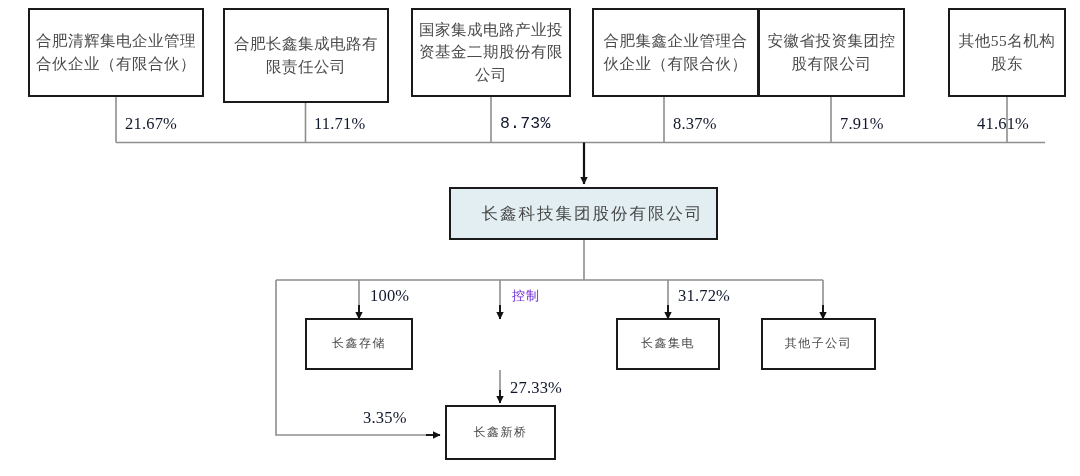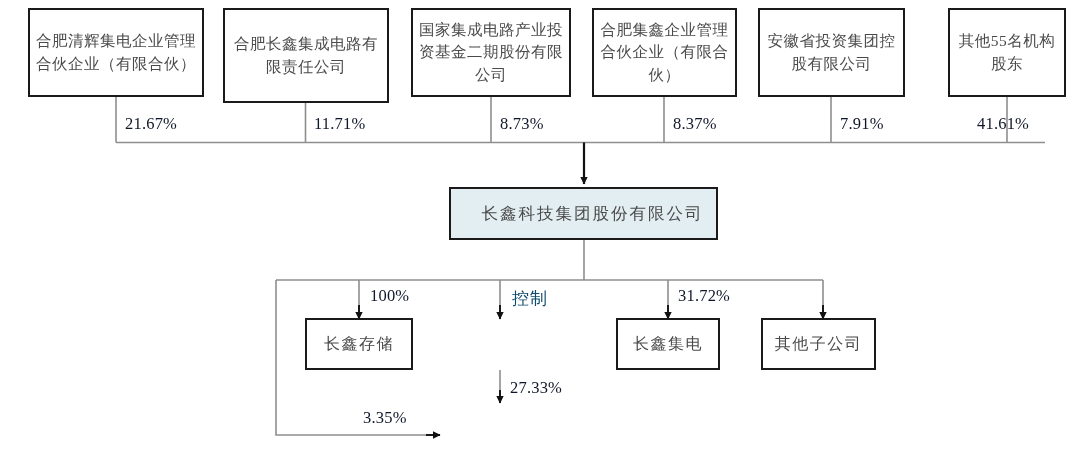--- a/index.html
+++ b/index.html
@@ -46,34 +46,34 @@
     font-size: 15.5px;
     padding: 2px 4px;
   }
   .node.parent {
     font-size: 16.5px;
     background: #e2eef1;
     letter-spacing: 2px;
     padding-left: 18px;
   }
   .node.sub {
-    font-size: 16px;
+    font-size: 12px;
     letter-spacing: 1.5px;
   }
   .edge-label {
     position: absolute;
     font-size: 16.5px;
     color: #0f172a;
     font-family: "Liberation Serif", "DejaVu Serif", serif;
     white-space: nowrap;
     letter-spacing: 0.2px;
   }
   .edge-label.cjk {
-    font-size: 17px;
-    color: #0c4a6e;
+    font-size: 13px;
+    color: #6d28d9;
     letter-spacing: 1px;
   }
 </style>
 </head>
 <body>
 
 <div id="chart">
 
   <svg class="wires" viewBox="0 0 1080 476">
     <defs>
@@ -126,33 +126,33 @@
 
   <div class="node shareholder" style="left:20px; top:8px; width:176px; height:89px;">
     <span>合肥清辉集电企业管理合伙企业（有限合伙）</span>
   </div>
   <div class="node shareholder" style="left:215px; top:8px; width:166px; height:95px;">
     <span>合肥长鑫集成电路有限责任公司</span>
   </div>
   <div class="node shareholder" style="left:403px; top:8px; width:160px; height:89px;">
     <span>国家集成电路产业投资基金二期股份有限公司</span>
   </div>
-  <div class="node shareholder" style="left:584px; top:8px; width:145px; height:89px;">
+  <div class="node shareholder" style="left:584px; top:8px; width:167px; height:89px;">
     <span>合肥集鑫企业管理合伙企业（有限合伙）</span>
   </div>
   <div class="node shareholder" style="left:750px; top:8px; width:147px; height:89px;">
     <span>安徽省投资集团控股有限公司</span>
   </div>
   <div class="node shareholder" style="left:940px; top:8px; width:118px; height:89px;">
     <span>其他55名机构股东</span>
   </div>
 
   <div class="edge-label" style="left:117px; top:114px;">21.67%</div>
   <div class="edge-label" style="left:306px; top:114px;">11.71%</div>
-  <div class="edge-label" style="left:492px; top:114px;">8.73%</div>
+  <div class="edge-label" style="left:492px; top:114px;font-family:Liberation Mono, monospace;">8.73%</div>
   <div class="edge-label" style="left:665px; top:114px;">8.37%</div>
   <div class="edge-label" style="left:832px; top:114px;">7.91%</div>
   <div class="edge-label" style="left:969px; top:114px;">41.61%</div>
 
   <div class="node parent" style="left:441px; top:187px; width:269px; height:53px;">
     <span>长鑫科技集团股份有限公司</span>
   </div>
 
   <div class="edge-label" style="left:362px; top:286px;">100%</div>
   <div class="edge-label cjk" style="left:504px; top:287px;">控制</div>
@@ -164,14 +164,17 @@
   <div class="node sub" style="left:608px; top:318px; width:104px; height:52px;">
     <span>长鑫集电</span>
   </div>
   <div class="node sub" style="left:753px; top:318px; width:115px; height:52px;">
     <span>其他子公司</span>
   </div>
 
   <div class="edge-label" style="left:502px; top:378px;">27.33%</div>
   <div class="edge-label" style="left:355px; top:408px;">3.35%</div>
 
+  <div class="node sub" style="left:437px; top:405px; width:111px; height:55px;">
+    <span>长鑫新桥</span>
+  </div>
 
 </div>
 
 </body></html>

